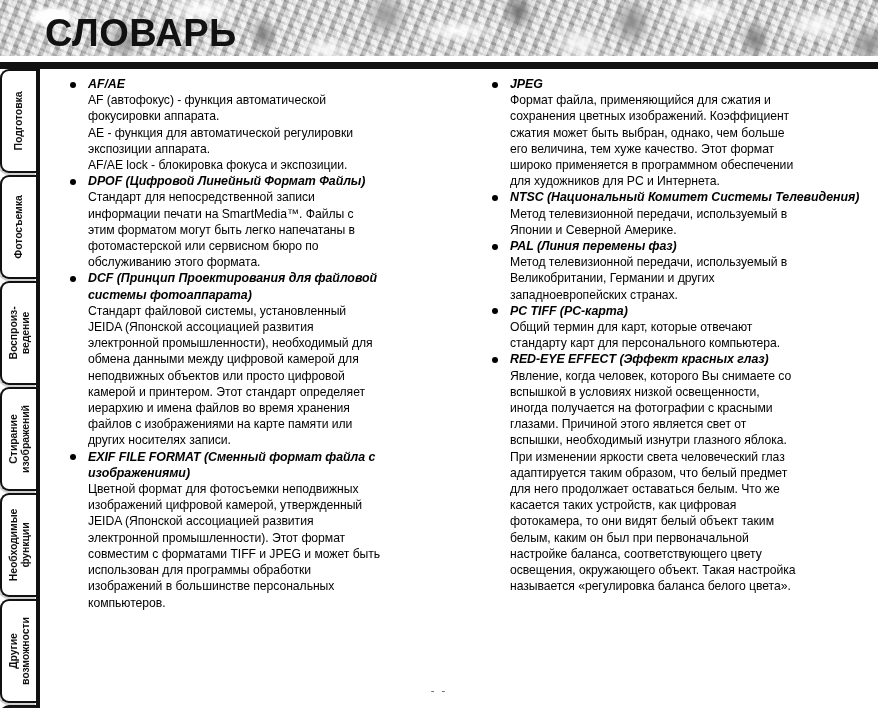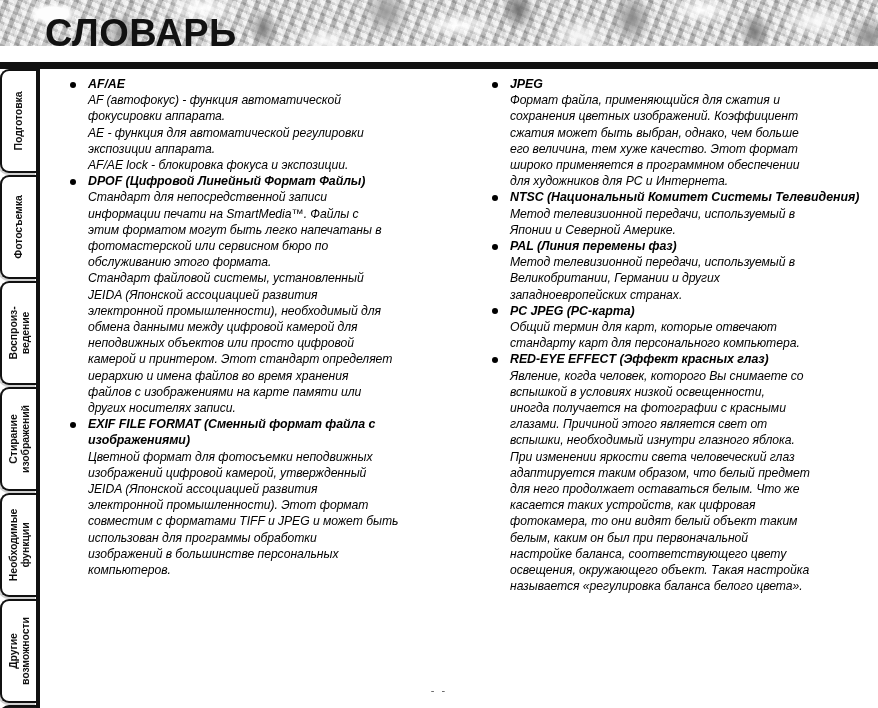--- a/index.html
+++ b/index.html
@@ -9,21 +9,21 @@
     background:#ffffff;
     font-family:"Liberation Sans","DejaVu Sans",sans-serif;
     color:#000;
     overflow:hidden;
     position:relative;
   }
   #page{position:relative;width:878px;height:708px;overflow:hidden;}
 
   
   .banner{
-    position:absolute;left:0;top:0;width:878px;height:46px;
+    position:absolute;left:0;top:0;width:878px;height:56px;
     overflow:hidden;
     background:#7dd3fc;
   }
   .banner .tex{
     position:absolute;inset:0;
     background-color:#d2d2d2;
     background-image:
       radial-gradient(ellipse 38px 16px at 6% 30%, #fdfdfd 0%, #fdfdfd 42%, rgba(253,253,253,0) 72%),
       radial-gradient(ellipse 26px 30px at 14% 72%, #8f8f8f 0%, rgba(143,143,143,0) 70%),
       radial-gradient(ellipse 52px 22px at 23% 18%, #ffffff 0%, rgba(255,255,255,0) 75%),
@@ -96,21 +96,20 @@
   }
   .entry .head .bullet{
     position:absolute;left:14px;top:5.5px;
     width:6px;height:6px;border-radius:50%;background:#000;
   }
   .entry .body{
     padding-left:32px;
     font-size:12.2px;
     line-height:16.2px;
     letter-spacing:-0.05px;
-    font-style:italic;
   }
   .entry .body .ln{display:block;white-space:nowrap;}
 
   
   .footer{
     position:absolute;left:0;top:684px;width:878px;height:20px;
     text-align:center;
     font-size:11px;color:#555;
     letter-spacing:2px;
   }
@@ -166,20 +165,21 @@
           <div class="head"><span class="bullet"></span><span>DPOF (Цифровой Линейный Формат Файлы)</span></div>
           <div class="body">
             <span class="ln">Стандарт для непосредственной записи</span>
             <span class="ln">информации печати на SmartMedia™. Файлы с</span>
             <span class="ln">этим форматом могут быть легко напечатаны в</span>
             <span class="ln">фотомастерской или сервисном бюро по</span>
             <span class="ln">обслуживанию этого формата.</span>
           </div>
         </div>
         <div class="entry">
+          <div class="head"><span class="bullet"></span><span>DCF (Принцип Проектирования для файловой системы фотоаппарата)</span></div>
           <div class="body">
             <span class="ln">Стандарт файловой системы, установленный</span>
             <span class="ln">JEIDA (Японской ассоциацией развития</span>
             <span class="ln">электронной промышленности), необходимый для</span>
             <span class="ln">обмена данными между цифровой камерой для</span>
             <span class="ln">неподвижных объектов или просто цифровой</span>
             <span class="ln">камерой и принтером. Этот стандарт определяет</span>
             <span class="ln">иерархию и имена файлов во время хранения</span>
             <span class="ln">файлов с изображениями на карте памяти или</span>
             <span class="ln">других носителях записи.</span>
@@ -220,21 +220,21 @@
         </div>
         <div class="entry">
           <div class="head"><span class="bullet"></span><span>PAL (Линия перемены фаз)</span></div>
           <div class="body">
             <span class="ln">Метод телевизионной передачи, используемый в</span>
             <span class="ln">Великобритании, Германии и других</span>
             <span class="ln">западноевропейских странах.</span>
           </div>
         </div>
         <div class="entry">
-          <div class="head"><span class="bullet"></span><span>PC JPEG (PC-карта)</span></div>
+          <div class="head"><span class="bullet"></span><span>PC TIFF (PC-карта)</span></div>
           <div class="body">
             <span class="ln">Общий термин для карт, которые отвечают</span>
             <span class="ln">стандарту карт для персонального компьютера.</span>
           </div>
         </div>
         <div class="entry">
           <div class="head"><span class="bullet"></span><span>RED-EYE EFFECT (Эффект красных глаз)</span></div>
           <div class="body">
             <span class="ln">Явление, когда человек, которого Вы снимаете со</span>
             <span class="ln">вспышкой в условиях низкой освещенности,</span>

